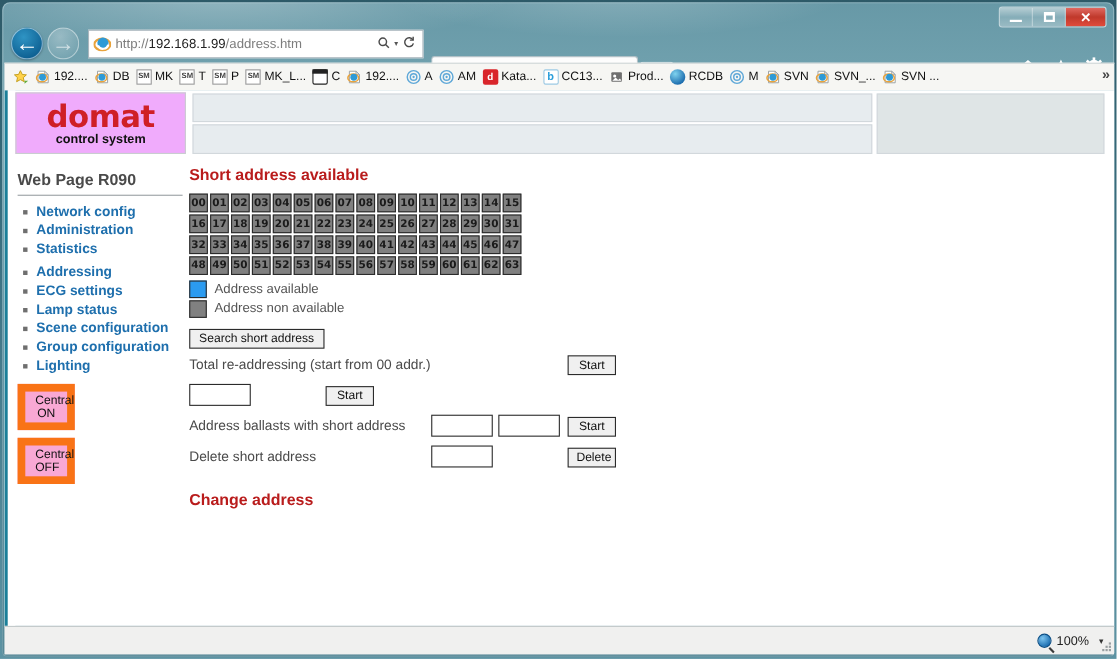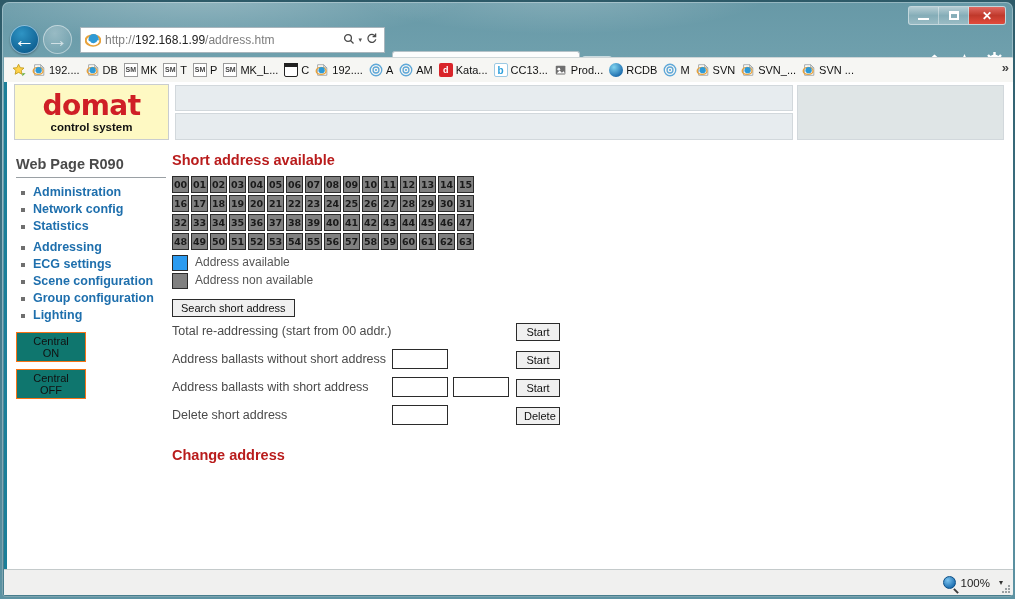--- a/index.html
+++ b/index.html
@@ -180,21 +180,21 @@
     border-left:3px solid #1b7f99;
   }
 
   
   #site-header {
     position:absolute; left:10px; top:2px; width:990px; height:58px;
   }
   #logo-cell {
     position:absolute; left:0; top:0; width:155px; height:56px;
     border:1px solid #c9cdd0;
-    background:#fef9c3;
+    background:#f0abfc;
     display:flex; flex-direction:column; align-items:center; justify-content:center;
   }
   #logo-domat {
     font-family:"DejaVu Sans", sans-serif;
     font-size:28px; font-weight:bold; color:#cf1f26;
     letter-spacing:-0.5px; line-height:1;
   }
   #logo-sub {
     font-size:11.5px; font-weight:bold; color:#111; letter-spacing:0px;
     margin-top:1px;
@@ -234,25 +234,25 @@
     width:4px; height:4px; background:#6f6f6f;
   }
   .side-list a {
     color:#1e6fad; text-decoration:none; font-weight:bold; font-size:12.5px;
   }
   .side-btn {
     display:block; margin-top:7px;
     font-family:"Liberation Sans", sans-serif;
     font-size:11px;
     padding:2px 9px;
-    background:#0f766e;
-    border:1px solid #f97316;
+    background:#f9a8d4;
+    border:7px solid #f97316;
     color:#111;
     text-align:center;
-    width:70px;
+    width:52px;
   }
 
   
   #main-content {
     position:absolute; left:168px; top:70px; width:700px;
   }
   .section-title {
     font-size:14.5px; font-weight:bold; color:#b91c1c;
     margin:0 0 8px 0;
   }
@@ -586,27 +586,28 @@
         <div id="logo-sub">control system</div>
       </div>
       <div id="header-bar-a"></div>
       <div id="header-bar-b"></div>
       <div id="header-bar-c"></div>
     </div>
 
     <div id="sidebar">
       <div class="side-heading">Web Page R090</div>
       <ul class="side-list" id="side-list-1">
+            <li><a href="#">Network config</a></li>
             <li><a href="#">Administration</a></li>
-            <li><a href="#">Network config</a></li>
             <li><a href="#">Statistics</a></li>
           </ul>
       <ul class="side-list" id="side-list-2">
             <li><a href="#">Addressing</a></li>
             <li><a href="#">ECG settings</a></li>
+            <li><a href="#">Lamp status</a></li>
             <li><a href="#">Scene configuration</a></li>
             <li><a href="#">Group configuration</a></li>
             <li><a href="#">Lighting</a></li>
           </ul>
       <button class="side-btn">Central ON</button>
       <button class="side-btn">Central OFF</button>
     </div>
 
     <div id="main-content">
 
@@ -693,21 +694,20 @@
       <button class="form-btn" id="search-short-address-button">Search short address</button>
 
       <div id="dali-rows">
             <div class="dali-row">
               <div class="dali-label">Total re-addressing (start from 00 addr.)</div>
               <div class="slot"></div>
               <div class="slot"></div>
               <div class="dali-action"><button class="form-btn">Start</button></div>
             </div>
             <div class="dali-row">
-              <div class="dali-label">Address ballasts without short address</div>
               <div class="slot"><input class="dali-input" style=""></div>
               <div class="slot"></div>
               <div class="dali-action"><button class="form-btn">Start</button></div>
             </div>
             <div class="dali-row">
               <div class="dali-label">Address ballasts with short address</div>
               <div class="slot"><input class="dali-input" style=""></div>
               <div class="slot"><input class="dali-input" style=""></div>
               <div class="dali-action"><button class="form-btn">Start</button></div>
             </div>

